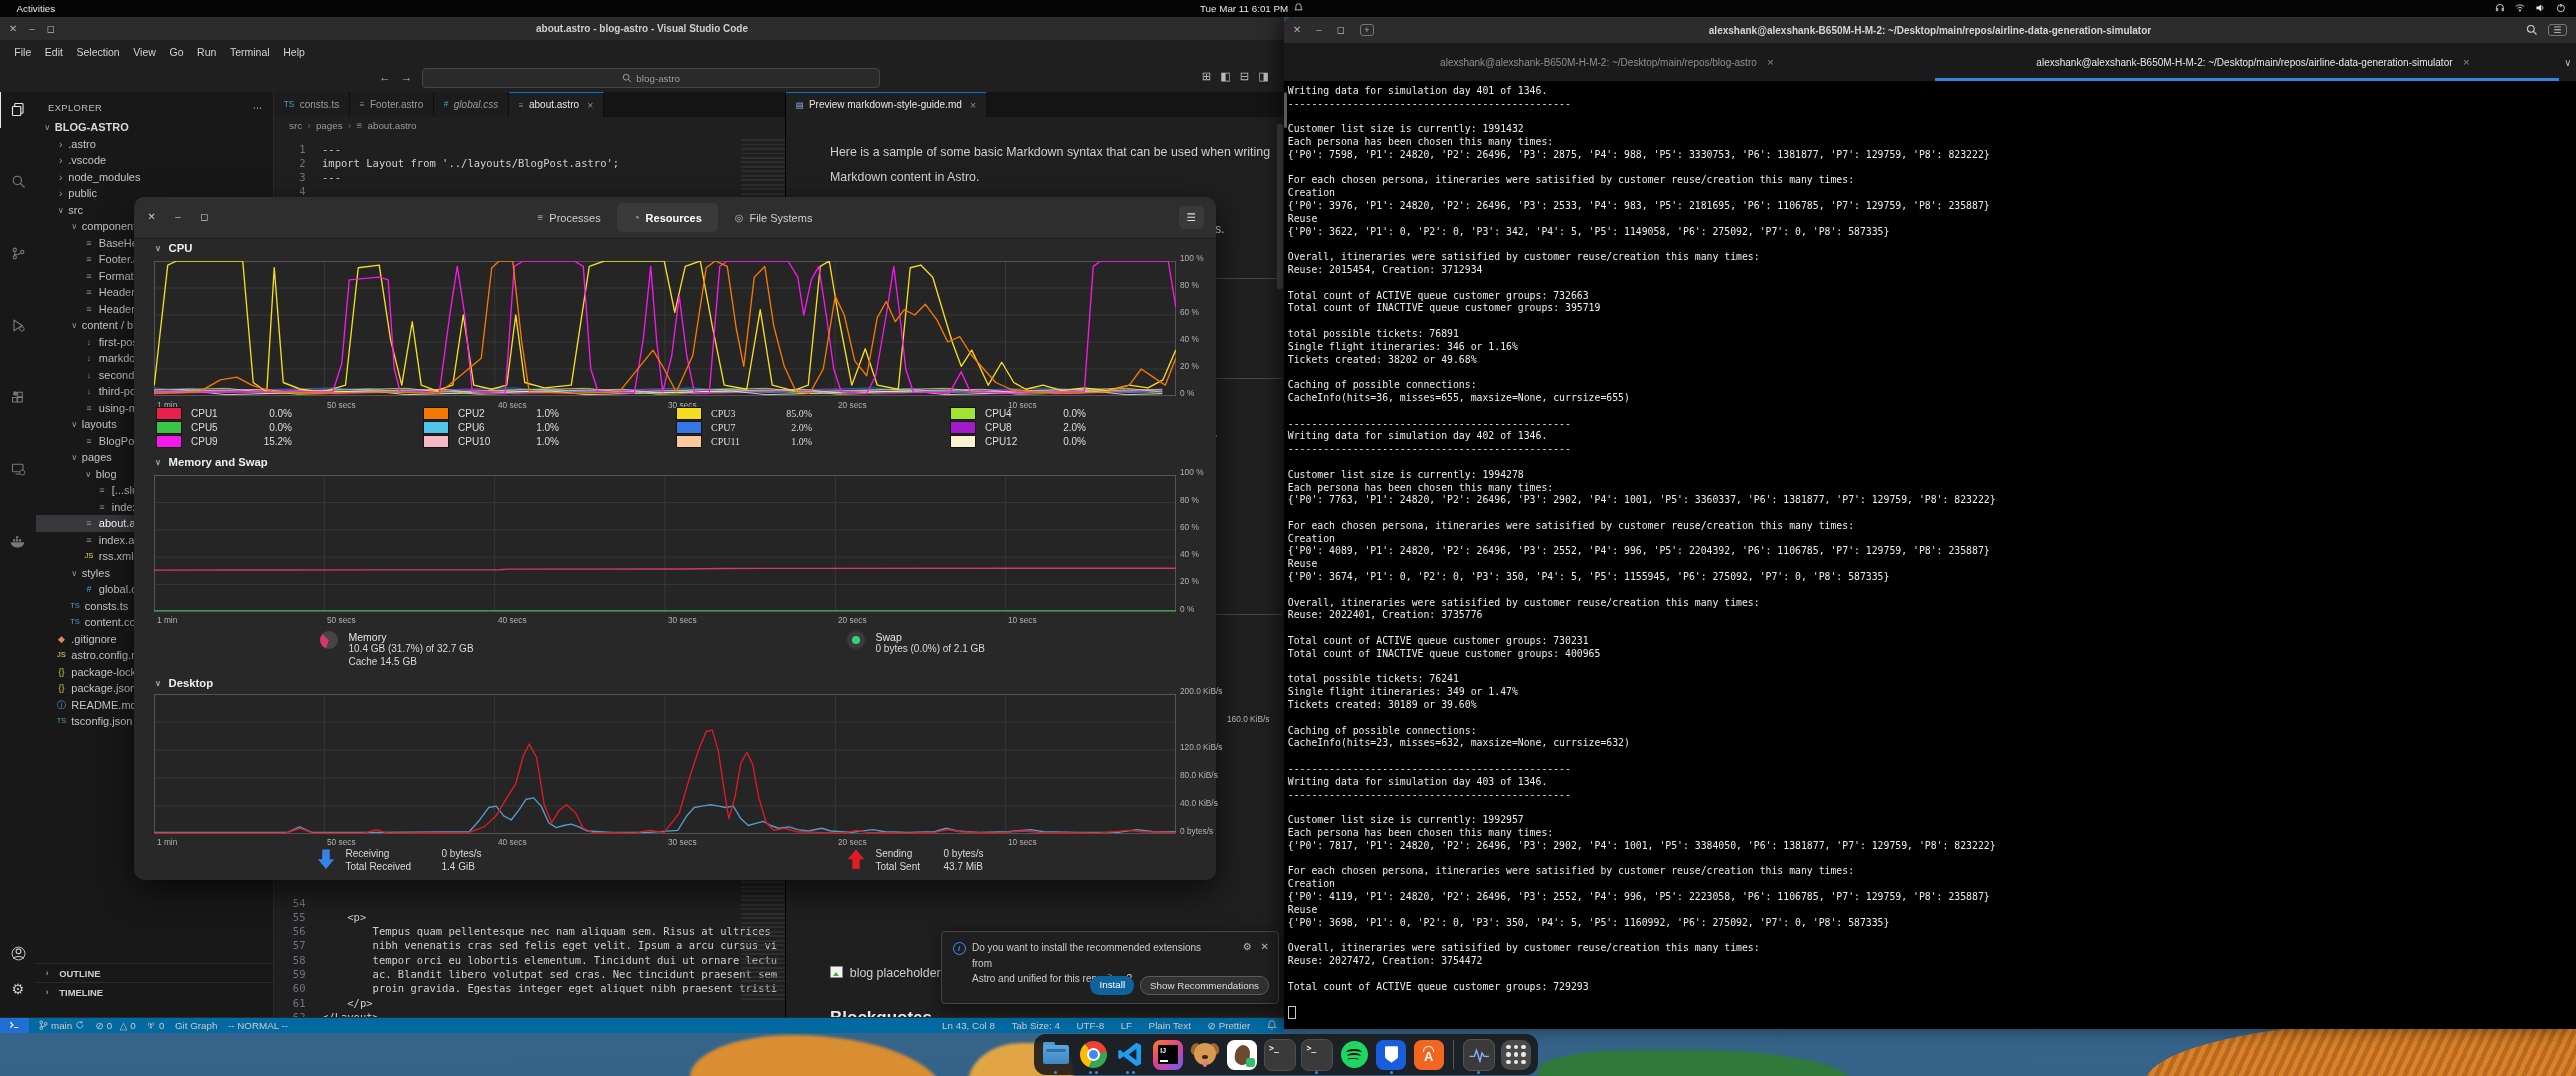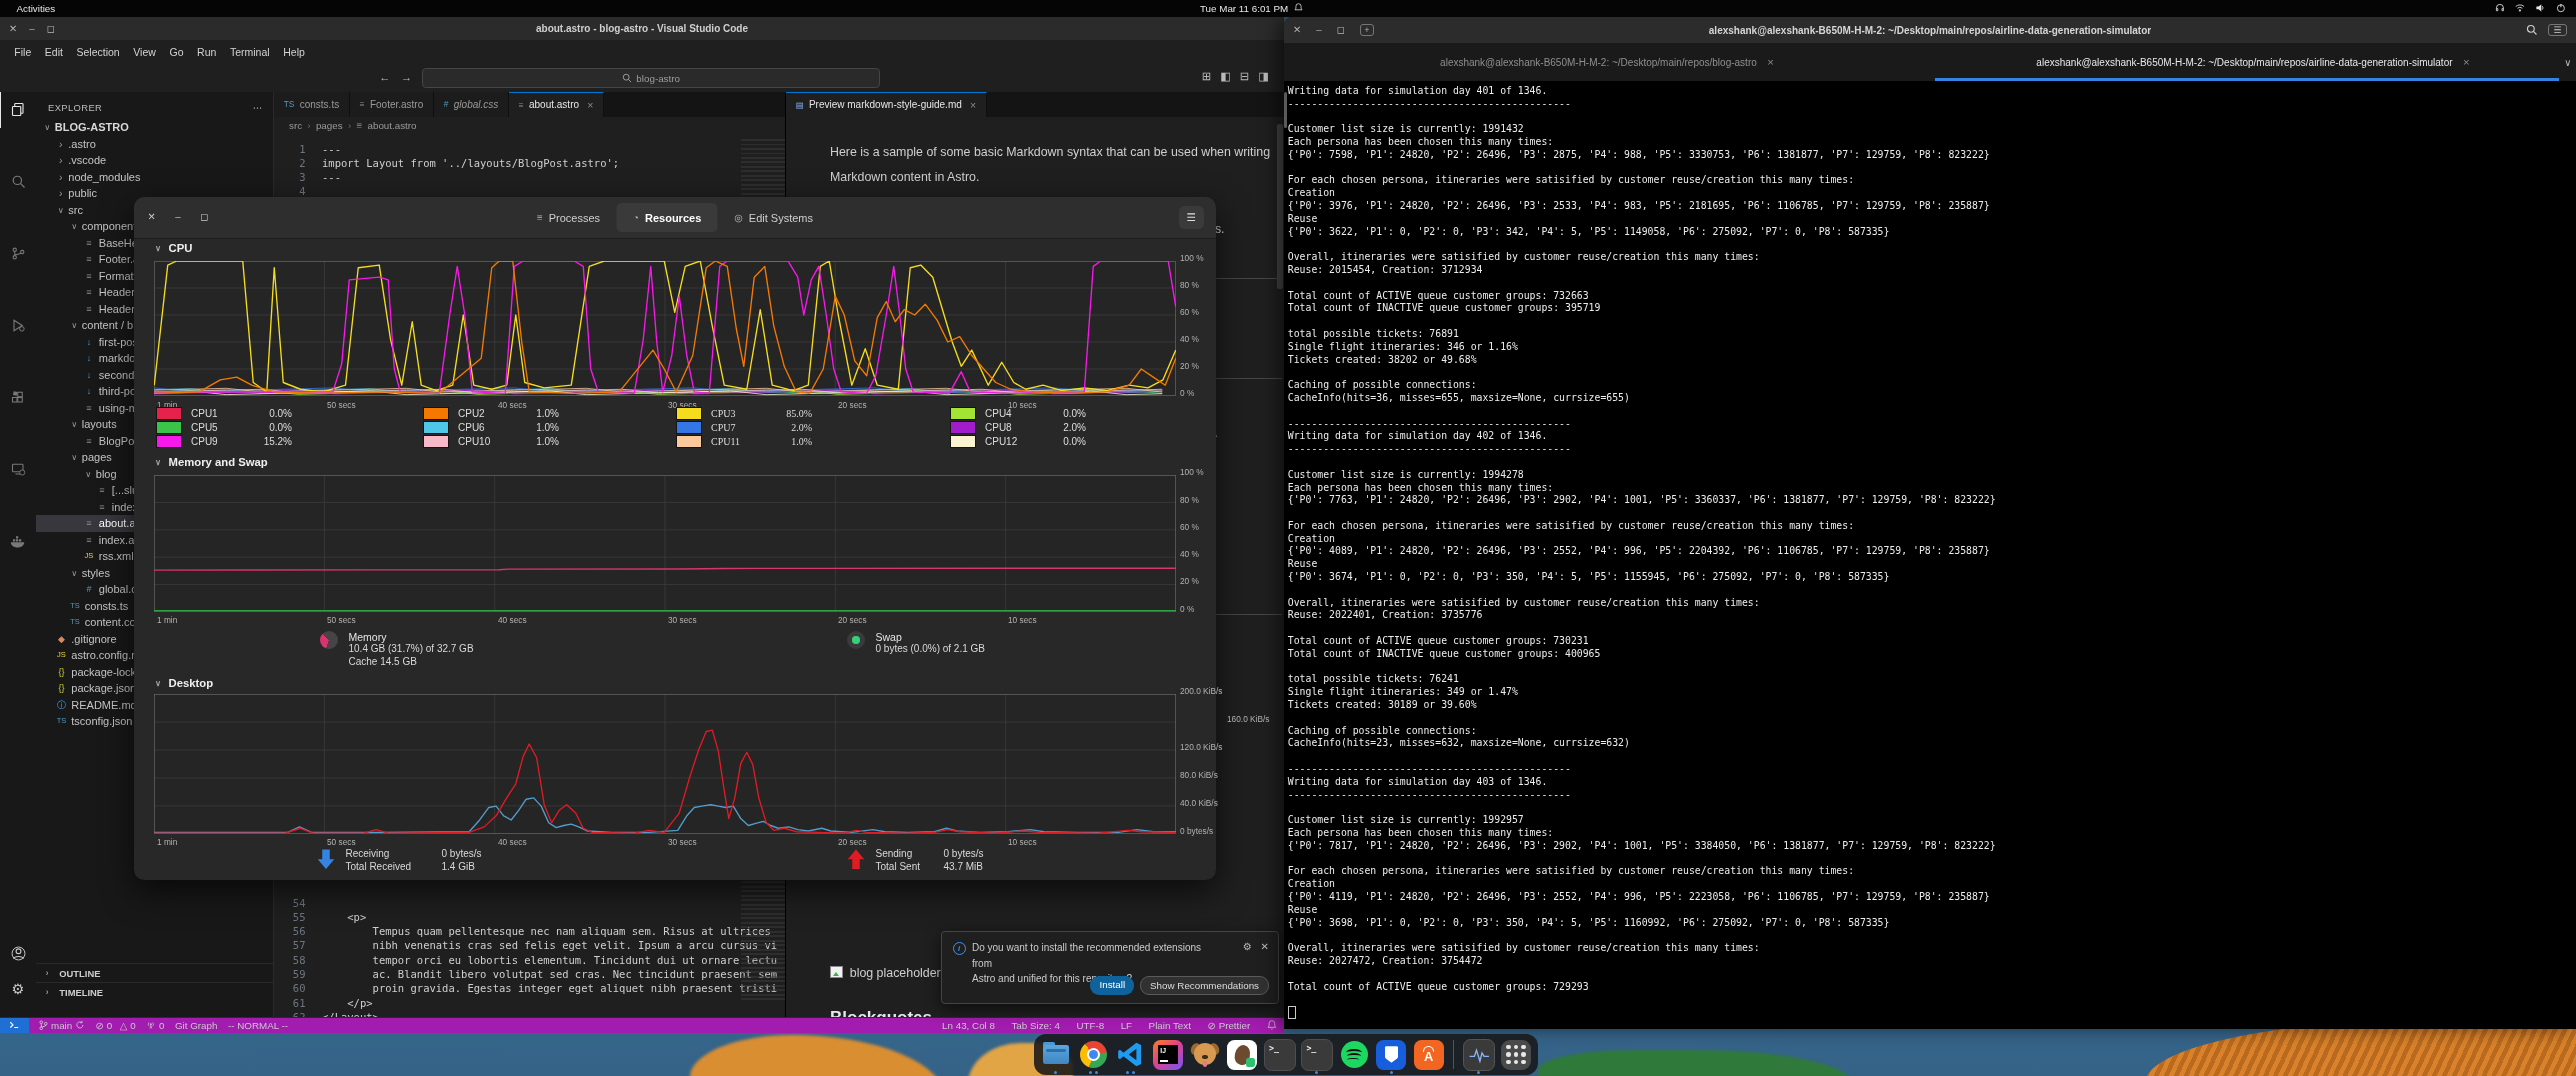--- a/index.html
+++ b/index.html
@@ -83,21 +83,21 @@
   #preview-tabrow{height:25px;background:#141414;display:flex;}
   #preview-content{position:absolute;left:0;top:25px;width:100%;height:902px;font-size:12.4px;color:#cfcfcf;}
   .pv-text{position:absolute;left:44px;}
   .pv-h2{font-weight:bold;font-size:17px;color:#e8e8e8;}
   .pv-hr{position:absolute;height:0.8px;background:#474747;}
   #pv-scrollbar{position:absolute;right:2.3px;top:7.5px;width:5.3px;height:165px;background:#424242;border-radius:2.3px;}
   .broken-img{display:inline-block;width:11.3px;height:9.8px;border:0.8px solid #8a8a8a;position:relative;vertical-align:-1.5px;margin-right:3px;background:#f2f2f2;}
   .broken-img::after{content:"";position:absolute;left:1.5px;bottom:1.5px;border-left:3.8px solid transparent;border-right:3.8px solid transparent;border-bottom:4.5px solid #3fae49;}
 
   
-  #statusbar{position:absolute;left:0;bottom:0;width:100%;height:15px;background:#a21caf;border-top:0.8px solid #2b2b2b;
+  #statusbar{position:absolute;left:0;bottom:0;width:100%;height:15px;background:#0369a1;border-top:0.8px solid #2b2b2b;
              display:flex;align-items:center;font-size:9.8px;color:#c9c9c9;z-index:6;}
   #remote-btn{width:28.5px;height:100%;background:#1f6fd4;color:#fff;display:flex;align-items:center;justify-content:center;
               font-size:9px;cursor:pointer;}
   .sb-item{display:flex;align-items:center;gap:3px;margin-left:10.5px;cursor:pointer;white-space:nowrap;}
   #sb-right{margin-left:auto;display:flex;align-items:center;gap:0;margin-right:7.5px;}
   #sb-right .sb-item{margin-left:16.5px;}
 
   
   #toast{position:absolute;left:941px;top:914px;width:336px;height:71px;background:#1f1f1f;border:0.8px solid #454545;
          border-radius:3.8px;box-shadow:0 4.5px 15px rgba(0,0,0,.55);z-index:40;font-size:10px;color:#cccccc;}
@@ -724,21 +724,21 @@
           <div class="mon-tab">
             <span class="mon-tab-icon">≡</span>
             <span>Processes</span>
           </div>
           <div class="mon-tab active">
             <span class="mon-tab-icon">◔</span>
             <span>Resources</span>
           </div>
           <div class="mon-tab">
             <span class="mon-tab-icon">◎</span>
-            <span>Edit Systems</span>
+            <span>File Systems</span>
           </div>
         </div>
       <div id="mon-menu-btn">☰</div>
     </div>
 
     <div class="mon-section-title" style="top:45px;">
       <span class="mon-caret">∨</span>
         <span>CPU</span>
     </div>
     <div class="plot" style="top:64px;width:1022px;height:135px;">

